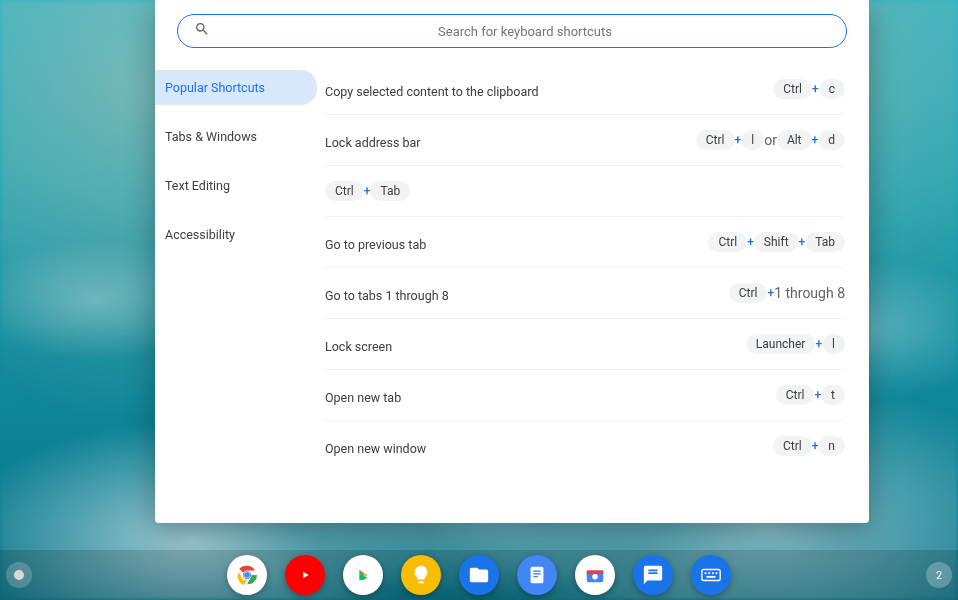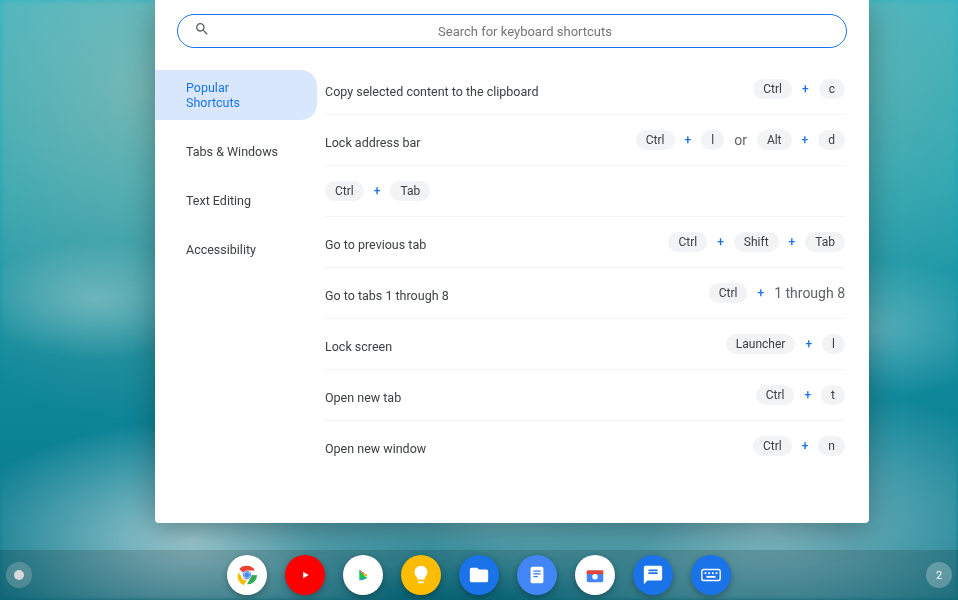--- a/index.html
+++ b/index.html
@@ -13,27 +13,27 @@
 radial-gradient(ellipse 250px 120px at 90% 55%,rgba(255,255,255,.3),transparent 60%);filter:blur(2px)}
 .wallpaper::after{content:"";position:absolute;inset:0;background:
 radial-gradient(circle at 15% 15%,rgba(235,200,170,.4),transparent 35%),
 radial-gradient(circle at 85% 12%,rgba(210,190,160,.35),transparent 30%);filter:blur(3px)}
 .window{position:absolute;left:155px;top:0;width:714px;height:523px;background:#fff;border-radius:0 0 4px 4px;box-shadow:0 8px 30px rgba(0,0,0,.3);overflow:hidden;display:flex;flex-direction:column}
 .searchbar{margin:14px 22px 8px;height:34px;border:1px solid #1a73e8;border-radius:17px;display:flex;align-items:center;padding:0 16px;gap:10px}
 .searchbar svg{width:16px;height:16px;fill:#5f6368}
 .searchbar input{flex:1;border:0;outline:0;text-align:center;font-size:13px;color:#5f6368;background:transparent}
 .body{flex:1;display:flex;overflow:hidden}
 .sidebar{width:170px;padding:14px 0 0 0}
-.side-item{font-size:12.5px;color:#3c4043;padding:10px 31px;margin:0 8px 14px 0;cursor:pointer;border-radius:0 16px 16px 0}
+.side-item{font-size:12.5px;color:#3c4043;padding:10px 10px;margin:0 8px 14px 0;cursor:pointer;border-radius:0 16px 16px 0}
 .side-item.active{background:#d9e7fd;color:#1a73e8}
 .main{flex:1;padding:8px 24px 0 0;overflow:hidden}
 .row{display:flex;align-items:flex-end;padding:15px 0;border-bottom:1px solid #f1f3f4}
 .row:last-child{border-bottom:0}
 .label{flex:1;font-size:12.5px;color:#3c4043}
-.keys{display:flex;align-items:center;gap:10px;font-size:12px;color:#5f6368;flex-wrap:nowrap}
+.keys{display:flex;align-items:center;gap:0;font-size:12px;color:#5f6368;flex-wrap:nowrap}
 .key{background:#f1f3f4;border-radius:12px;padding:3px 10px;font-size:12px;color:#3c4043;white-space:nowrap}
 .plus{color:#1a73e8;font-weight:500}
 .txt{color:#5f6368;font-size:14px}
 .shelf{position:absolute;bottom:0;left:0;right:0;height:50px;background:rgba(0,0,0,.15);display:flex;align-items:center;justify-content:center;gap:18px}
 .app{width:40px;height:40px;border-radius:50%;display:flex;align-items:center;justify-content:center;cursor:pointer;box-shadow:0 2px 6px rgba(0,0,0,.3)}
 .app svg{width:22px;height:22px}
 .launcher{position:absolute;left:6px;bottom:12px;width:26px;height:26px;border-radius:50%;background:rgba(255,255,255,.25);display:flex;align-items:center;justify-content:center;cursor:pointer}
 .launcher::before{content:"";width:10px;height:10px;border-radius:50%;background:#fff}
 .status{position:absolute;right:6px;bottom:12px;width:26px;height:26px;border-radius:50%;background:rgba(255,255,255,.25);display:flex;align-items:center;justify-content:center;color:#fff;font-size:11px}
 </style>

